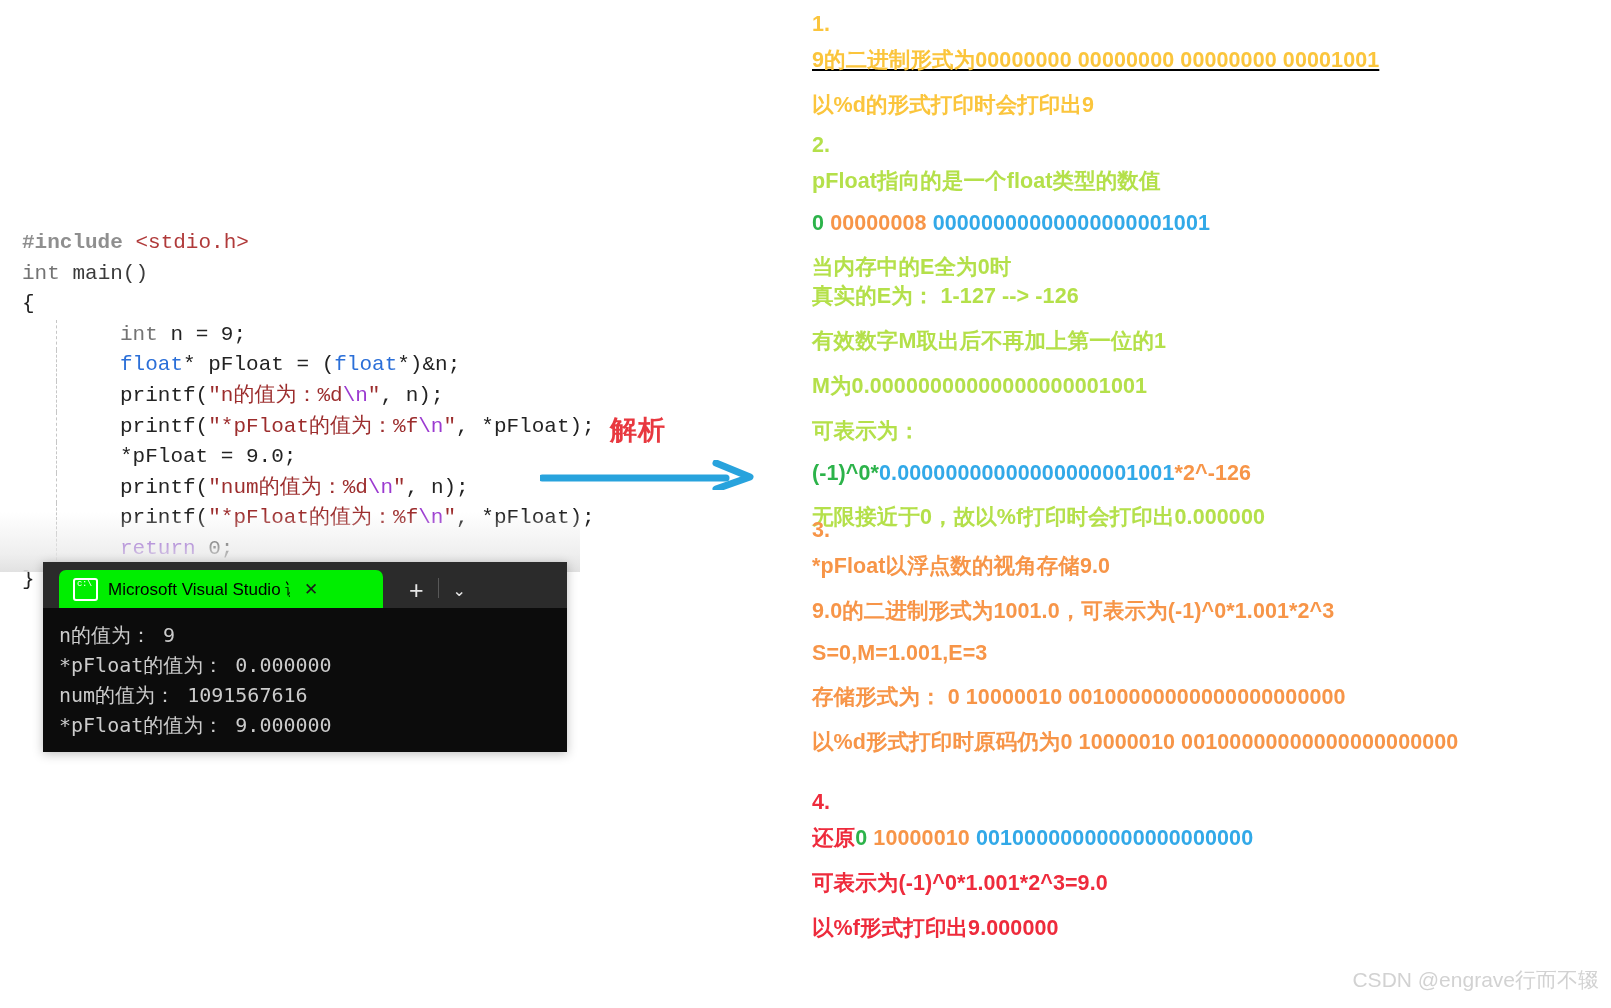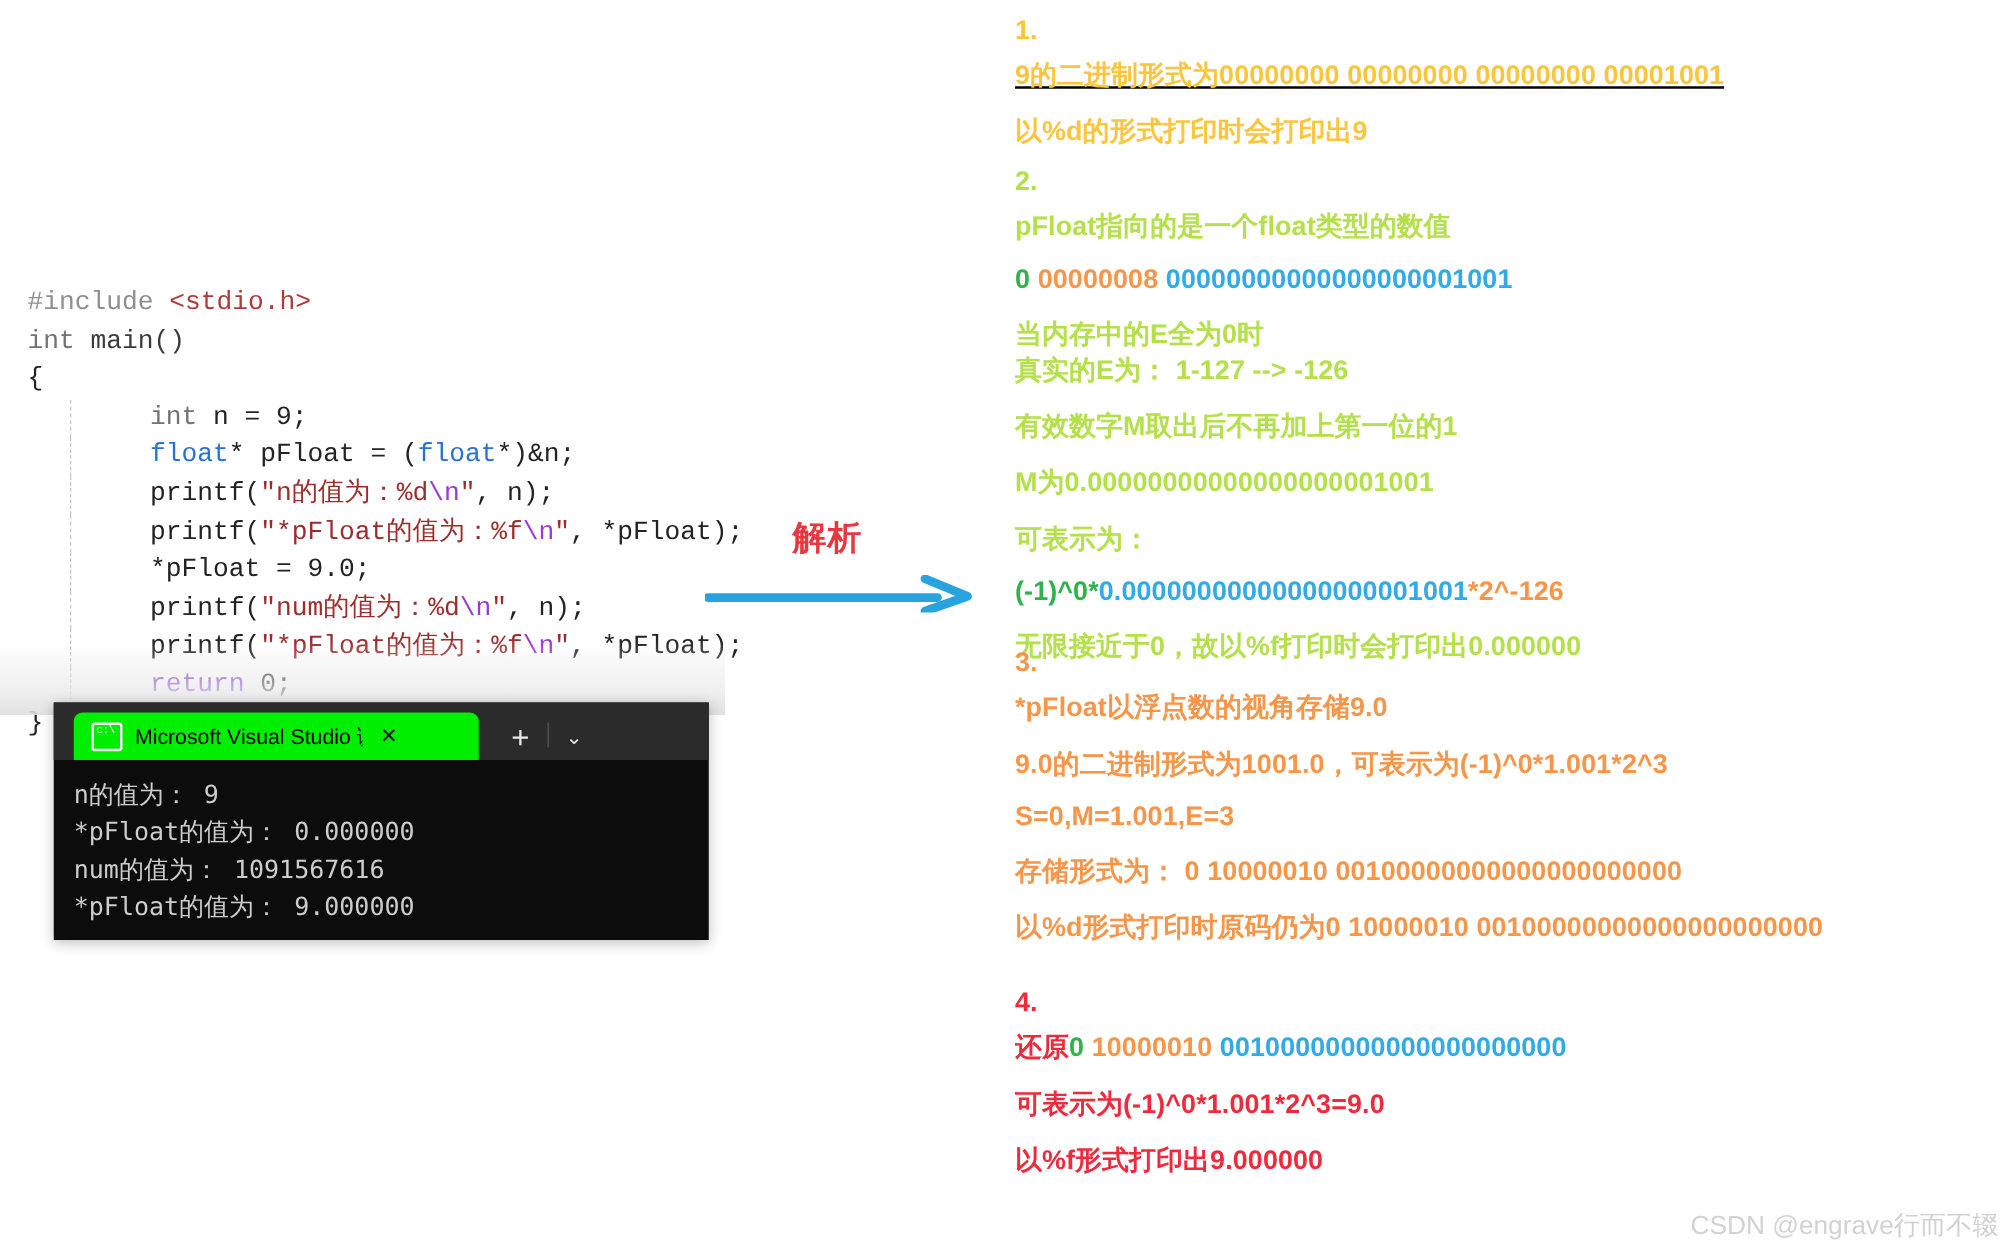--- a/index.html
+++ b/index.html
@@ -38,21 +38,21 @@
   #code-panel .ln.indented { padding-left: 120px; }
   #code-panel .ln.indented::before {
     content: "";
     position: absolute;
     left: 56px;
     top: 0;
     bottom: 0;
     width: 0px;
     border-left: 1px dashed #c6c6c6;
   }
-  .k-pre   { color: #8f8f8f; }
+  .k-pre   { color: #8f8f8f; font-weight: bold; }
   .k-inc   { color: #b03a3a; }
   .k-kw    { color: #737373; }
   .k-type  { color: #2b6fd8; }
   .k-fn    { color: #3b3b3b; }
   .k-str   { color: #9c2d2d; }
   .k-esc   { color: #9b3ad0; }
   .k-ret   { color: #7a2ec8; }
   .k-plain { color: #232323; }
 
   
@@ -150,21 +150,21 @@
     color: #cccccc;
     font-family: "DejaVu Sans Mono", "Liberation Mono", monospace;
     font-size: 20px;
     line-height: 30px;
     white-space: pre;
   }
 
   
   #analysis-group {
     position: absolute;
-    left: 564px;
+    left: 540px;
     top: 412px;
     width: 230px;
     height: 90px;
     text-align: right;
   }
   #analysis-label {
     position: absolute;
     left: 70px;
     top: 0px;
     color: #e8383f;

